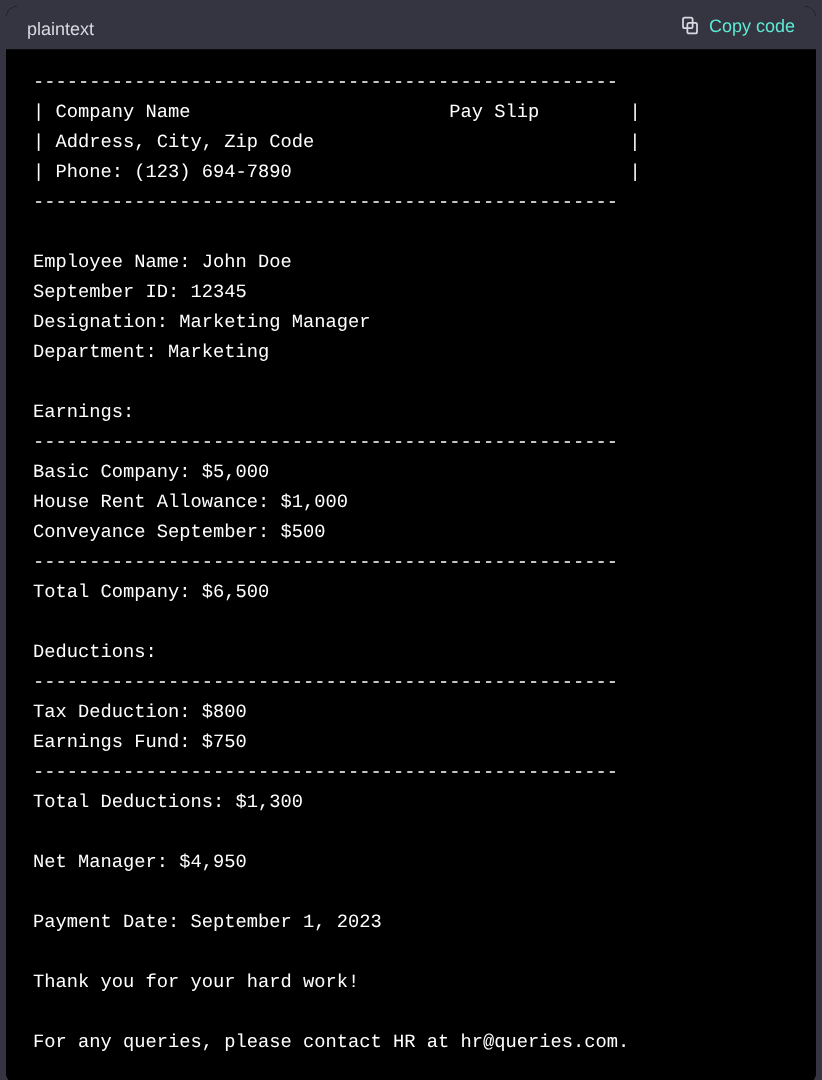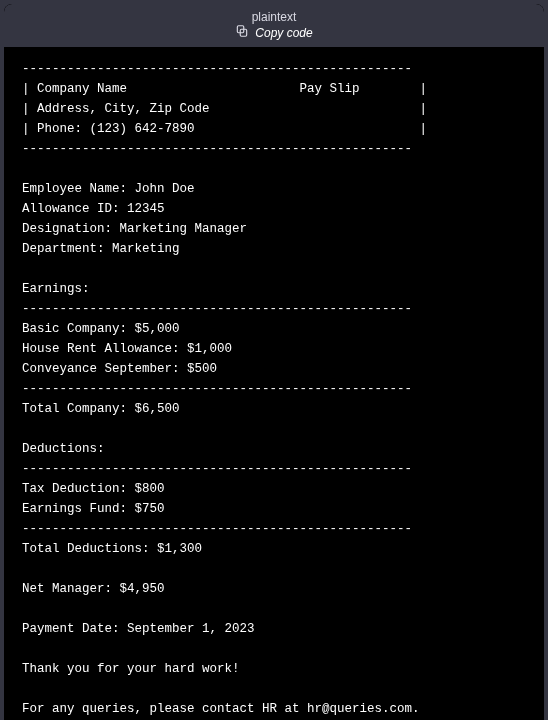--- a/index.html
+++ b/index.html
@@ -21,29 +21,26 @@
     background:#343541;
     border-top-left-radius:8px;
     border-top-right-radius:8px;
     display:flex;
     align-items:center;
     justify-content:space-between;
     padding:6px 14px;
     font-family:-apple-system,Segoe UI,Helvetica,Arial,sans-serif;
     font-size:12px;
     color:#d9d9e3;
-    flex-direction:column;
   }
   .copy{
     display:flex;
-    align-items:center;
     gap:6px;
     cursor:pointer;
-    color:#ffffff;
-    font-style:italic;
+    color:#5eead4;
   }
   .copy svg{width:14px;height:14px;}
   .code{
     background:#000;
     color:#fff;
     font-family:Consolas,Menlo,Monaco,"Courier New",monospace;
     font-size:12.5px;
     line-height:20px;
     white-space:pre;
     padding:12px 18px 18px 18px;
@@ -65,25 +62,25 @@
             <rect x="4" y="3" width="11" height="12" rx="2"></rect>
           </svg>
         </span>
         <span>Copy code</span>
       </span>
     </div>
 
     <div class="code"><span>----------------------------------------------------</span>
 | <span>Company Name</span>                       <span>Pay Slip</span>        |
 | <span>Address, City, Zip Code</span>                            |
-| <span>Phone: (123) 642-7890</span>                              |
+| <span>Phone: (123) 694-7890</span>                              |
 <span>----------------------------------------------------</span>
 
 <span>Employee Name</span>: <span>John Doe</span>
-<span>Allowance ID</span>: <span>12345</span>
+<span>September ID</span>: <span>12345</span>
 <span>Designation</span>: <span>Marketing Manager</span>
 <span>Department</span>: <span>Marketing</span>
 
 <span>Earnings:</span>
 <span>----------------------------------------------------</span>
 <span>Basic Company</span>: <span>$5,000</span>
 <span>House Rent Allowance</span>: <span>$1,000</span>
 <span>Conveyance September</span>: <span>$500</span>
 <span>----------------------------------------------------</span>
 <span>Total Company</span>: <span>$6,500</span>

